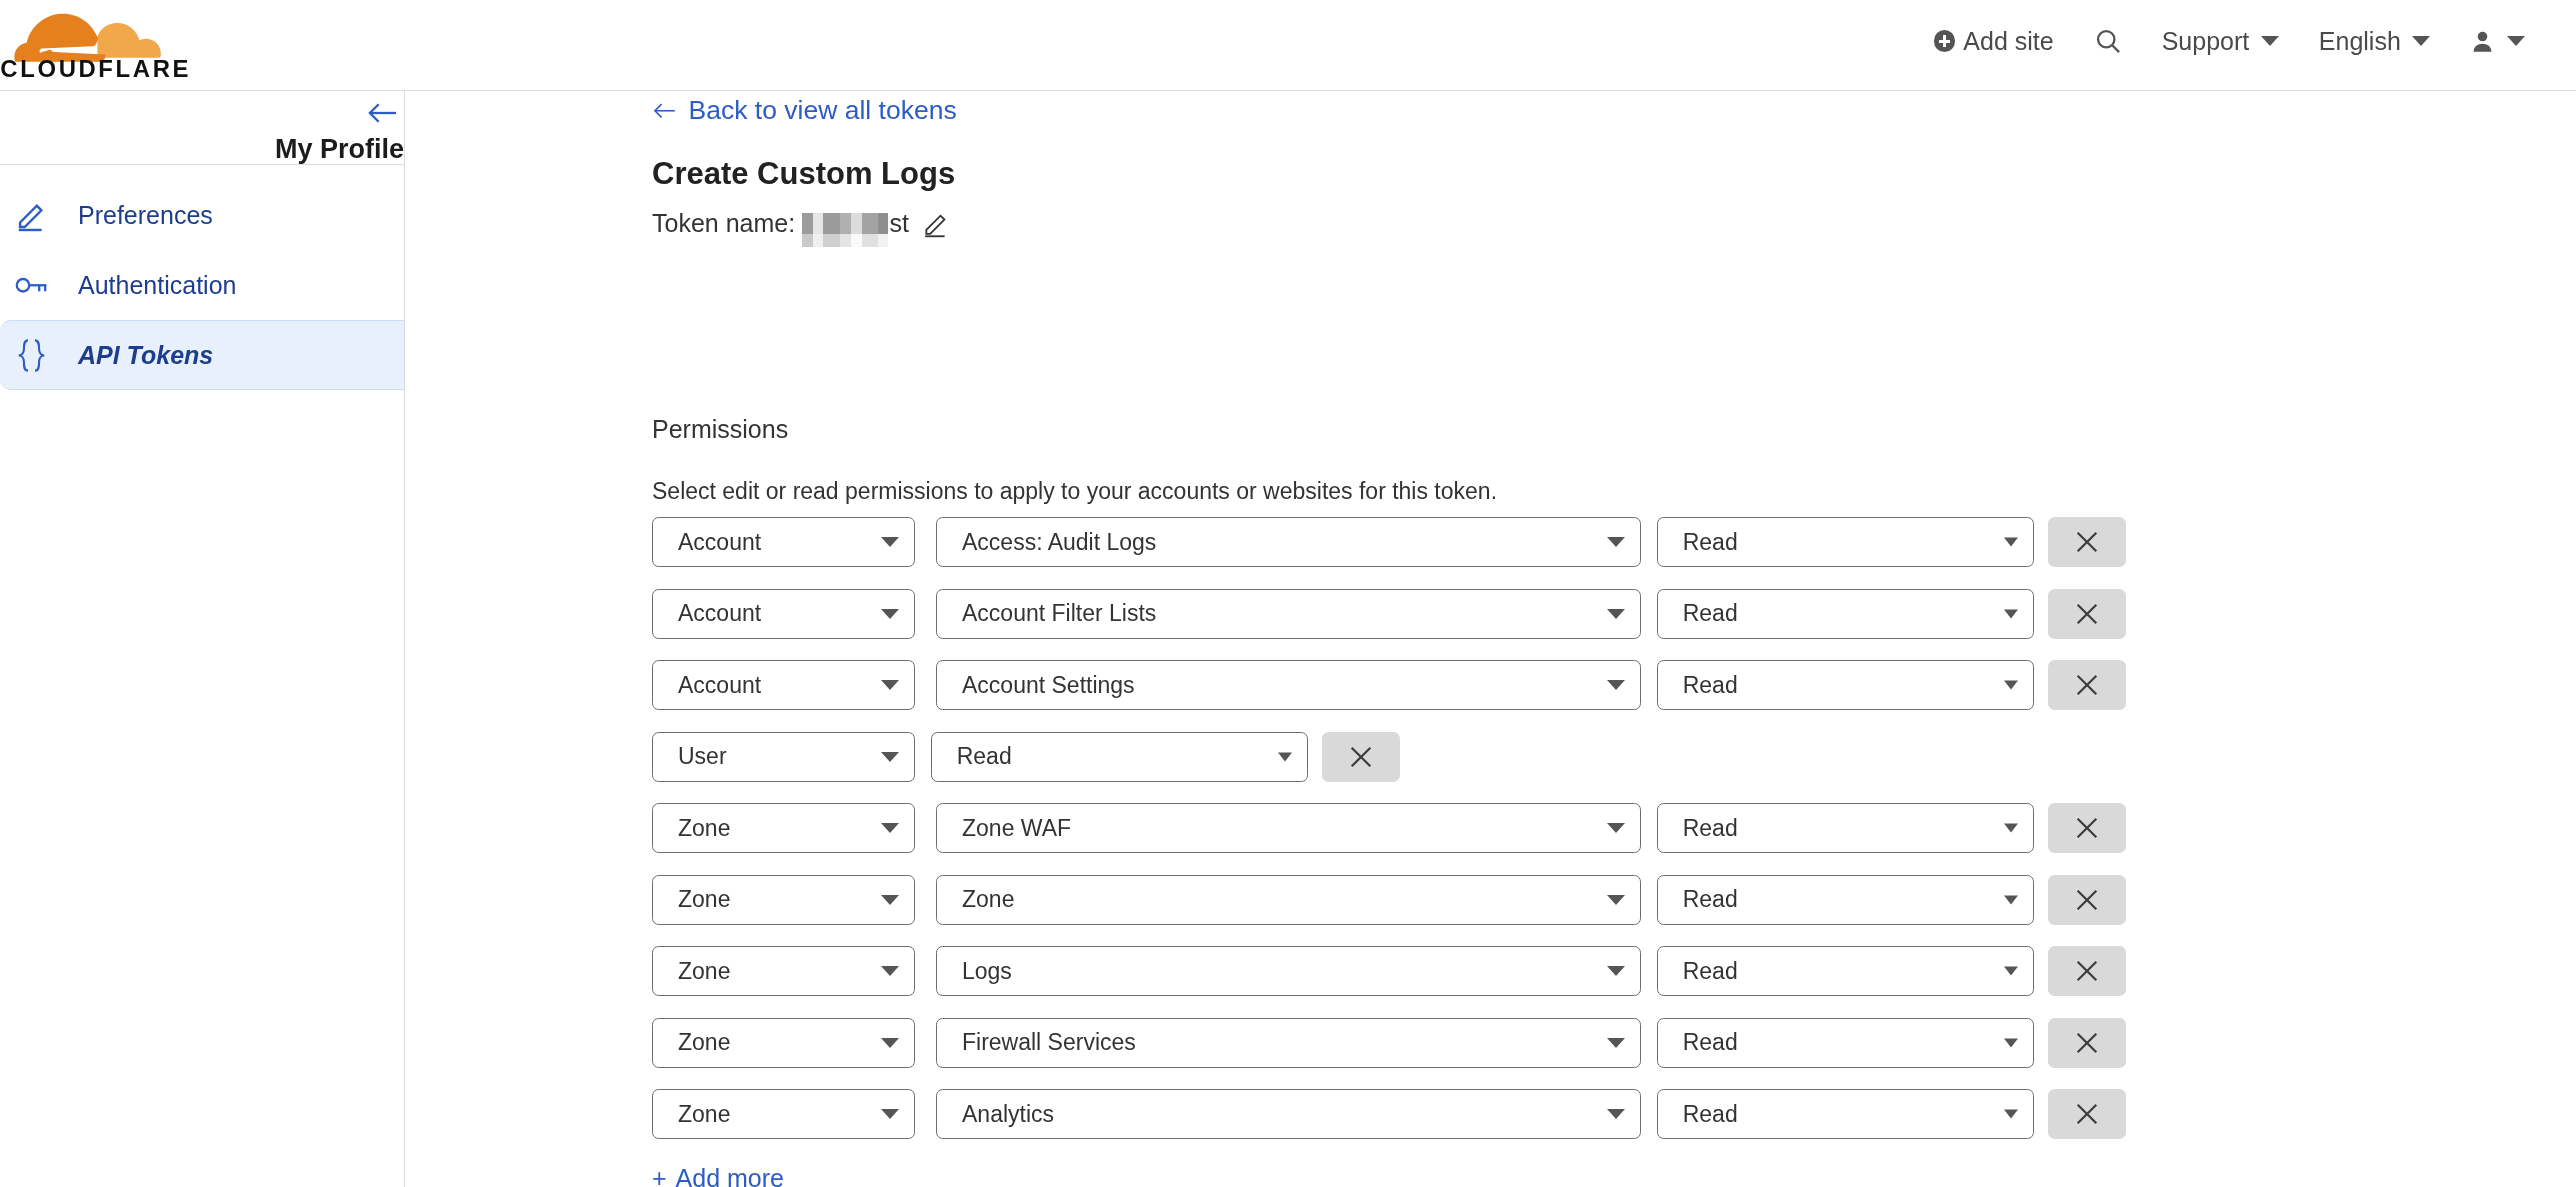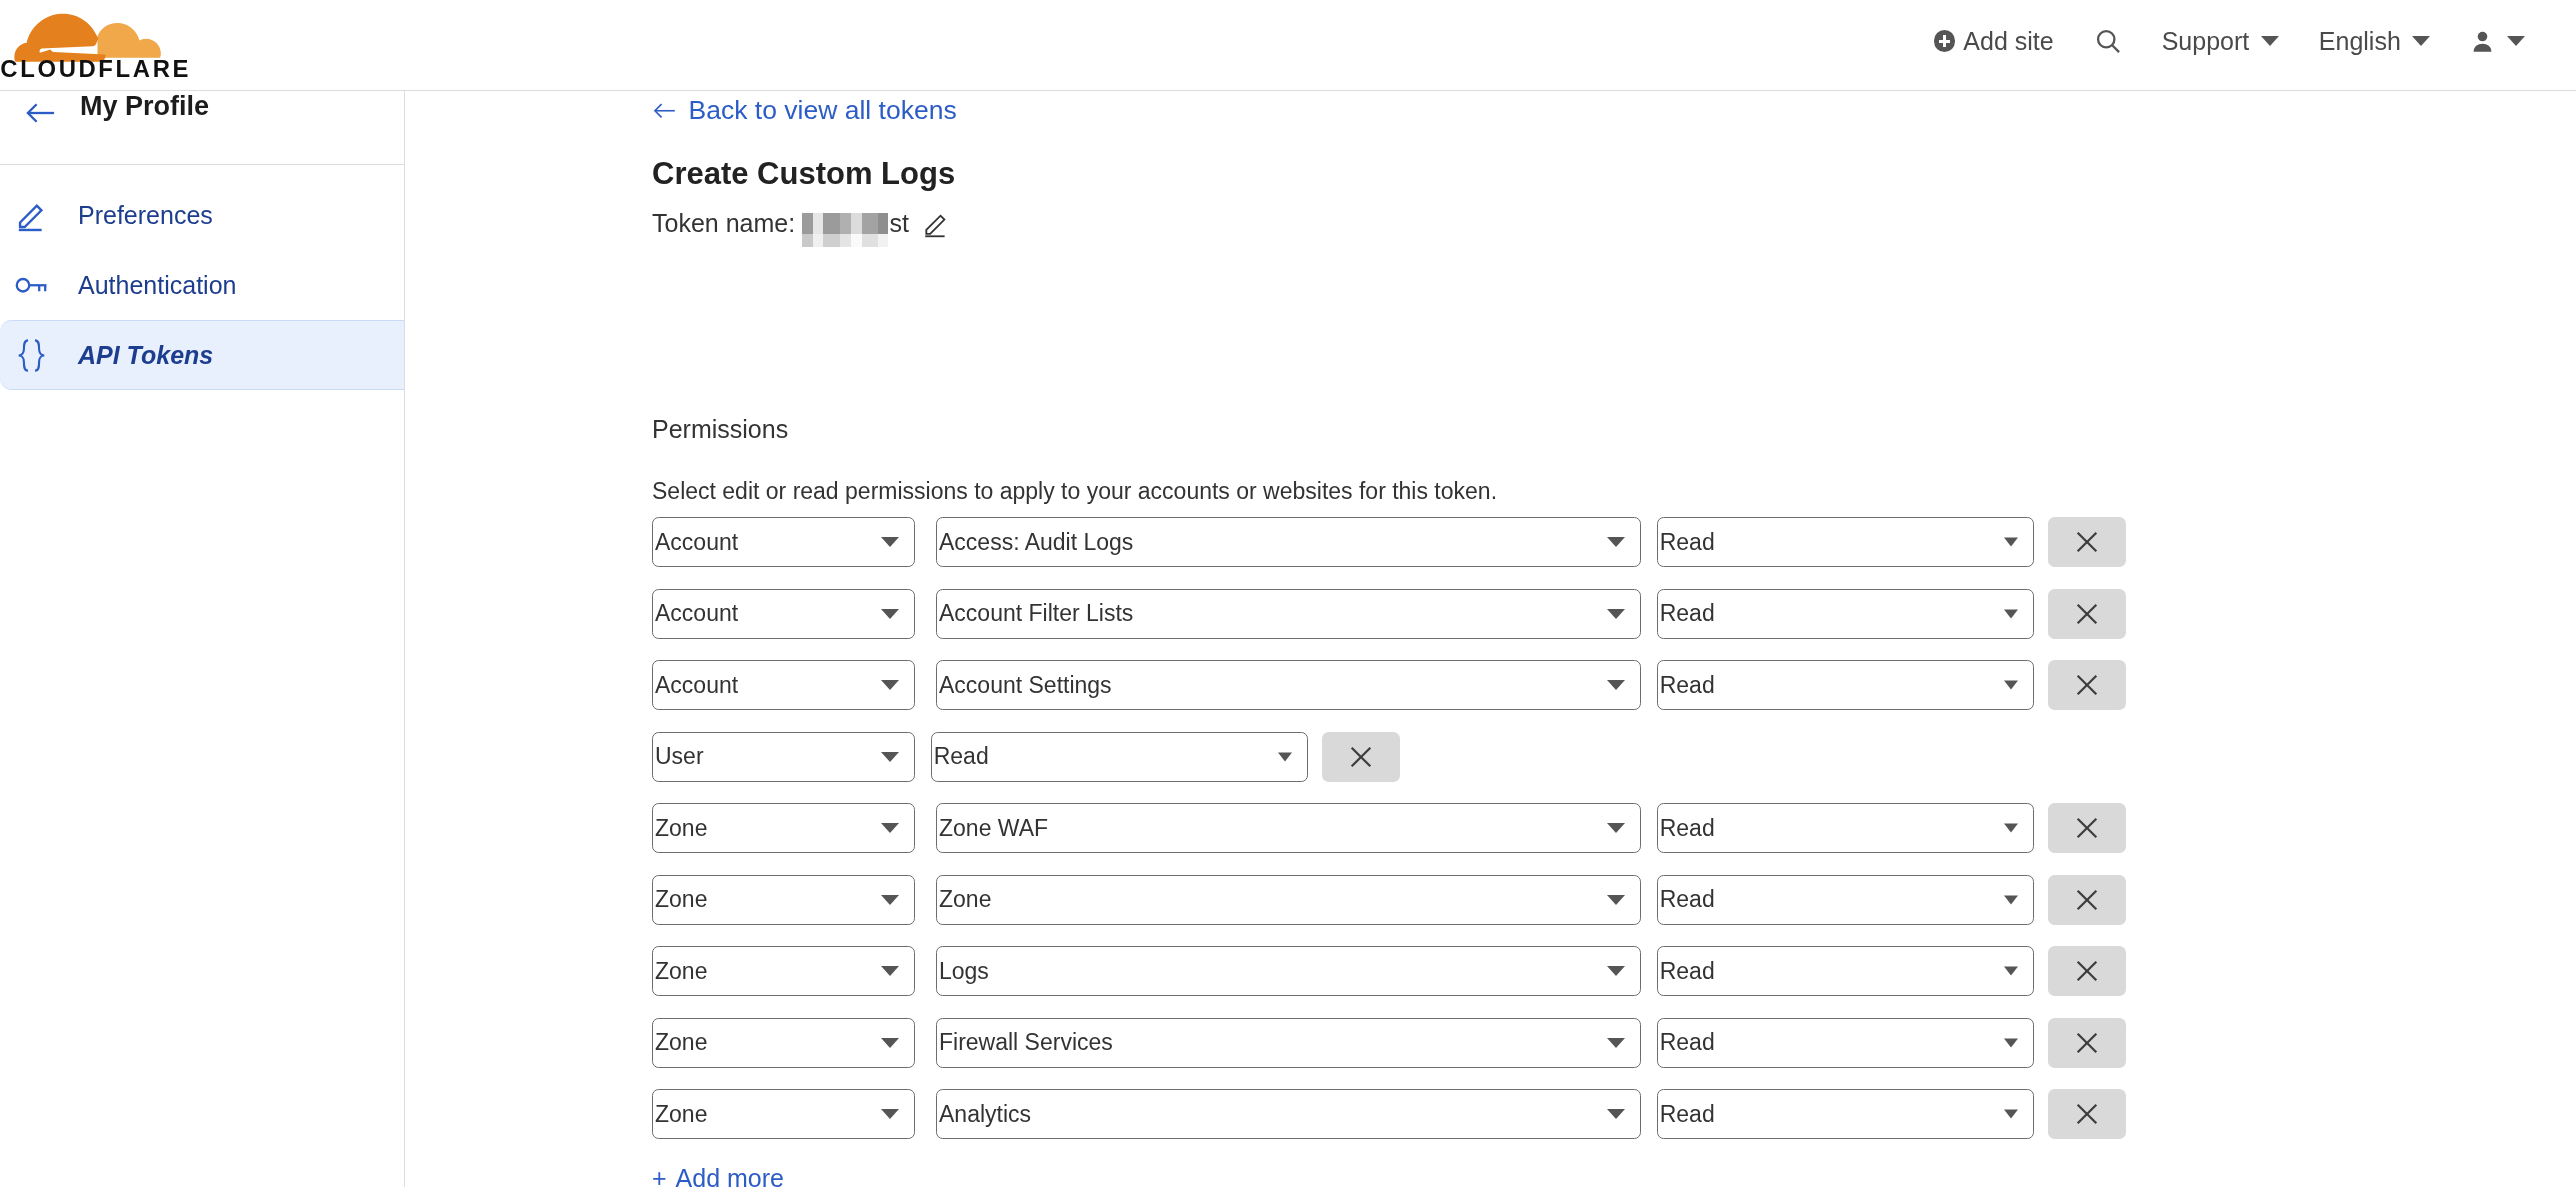--- a/index.html
+++ b/index.html
@@ -59,23 +59,24 @@
 
   
   .sidebar {
     position: absolute; left: 0; top: 91px;
     width: 405px; height: 1096px;
     background: #ffffff;
     border-right: 1.7px solid #dcdcdc;
   }
   .profile-head {
     height: 74px;
-    display: flex; align-items: flex-start;
-    padding-left: 19px;
+    display: flex; align-items: flex-end;
+    padding-left: 1px;
     border-bottom: 1.7px solid #dcdcdc;
+    flex-direction: column;
   }
   .back-arrow-side {
     width: 43px; height: 43px; flex: none;
     display: flex; align-items: center; justify-content: center;
     cursor: pointer;
   }
   .profile-title {
     font-size: 27px; font-weight: bold; color: #1c1c1c;
     margin-left: 18px;
   }
@@ -161,21 +162,21 @@
     display: flex; align-items: center;
     height: 50px; margin-bottom: 21.5px;
   }
   .sel {
     position: relative;
     height: 50px;
     background: #ffffff;
     border: 1.7px solid #6d6d6d;
     border-radius: 6.6px;
     display: flex; align-items: center;
-    padding: 0 2px;
+    padding: 0 25px;
     font-size: 23px; color: #333;
     cursor: pointer;
   }
   .sel.c1 { width: 263px; }
   .sel.c2 { width: 705px; margin-left: 21px; }
   .sel.c3 { width: 377px; margin-left: 15.7px; }
   .sel .sel-caret {
     position: absolute; right: 15px; top: 50%;
     transform: translateY(-50%);
     width: 0; height: 0;

